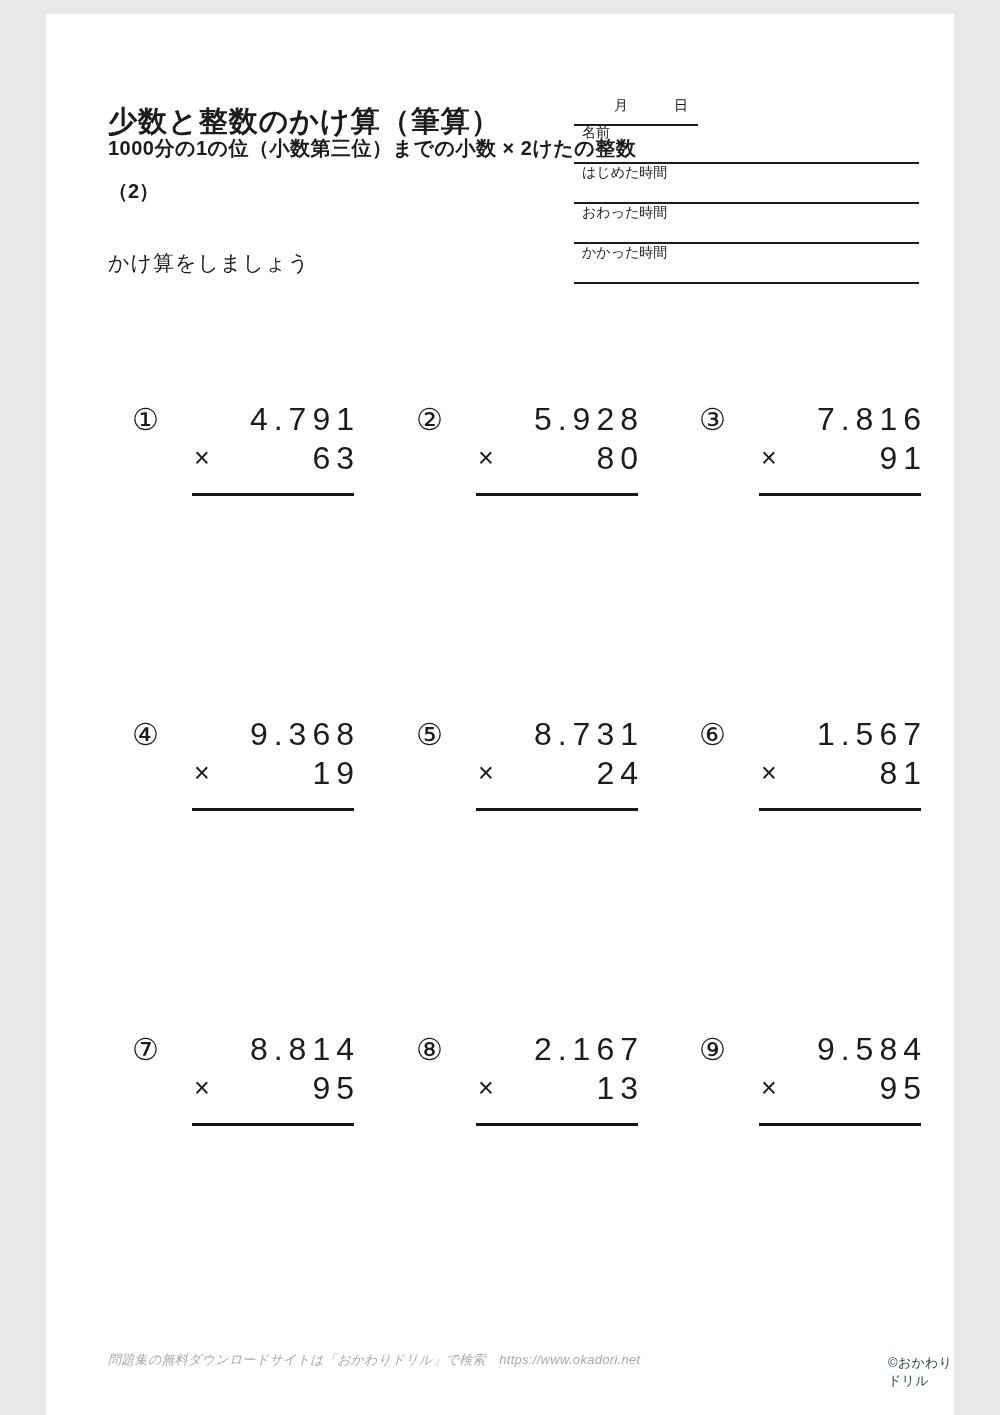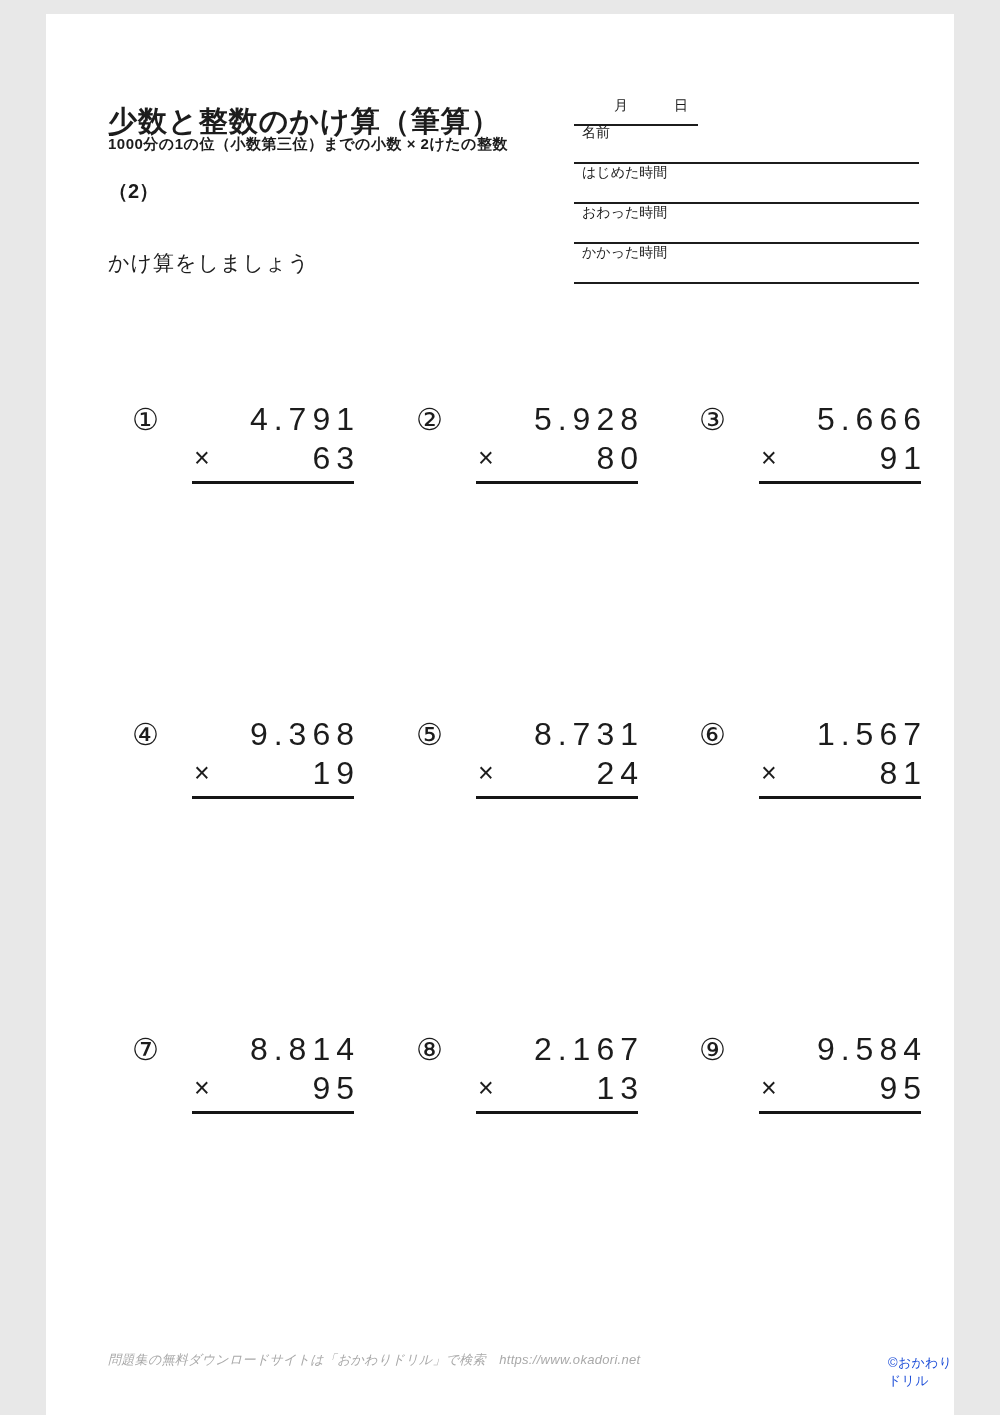--- a/index.html
+++ b/index.html
@@ -13,21 +13,21 @@
     overflow:hidden;
   }
   
   .title{
     position:absolute;left:62px;top:72px;
     font-size:29px;font-weight:bold;line-height:1.15;
     letter-spacing:1px;
   }
   .subtitle{
     position:absolute;left:62px;top:121px;
-    font-size:15px;font-weight:600;letter-spacing:0.5px;
+    font-size:20px;font-weight:600;letter-spacing:0.5px;
   }
   .sheetnum{
     position:absolute;left:62px;top:164px;
     font-size:20px;font-weight:600;
   }
   .instruction{
     position:absolute;left:62px;top:235px;
     font-size:21px;font-weight:500;letter-spacing:1px;
   }
   
@@ -59,40 +59,40 @@
   }
   .col1{left:86px}.col2{left:370px}.col3{left:653px}
   .row1{top:386px}.row2{top:701px}.row3{top:1016px}
   .pnum{
     width:34px;flex:0 0 34px;
     font-size:30px;line-height:40px;
   }
   .calc{
     flex:1;margin-left:26px;
     border-bottom:3px solid #161616;
-    padding-bottom:3px;
+    padding-bottom:15px;
   }
   .operand,.mrow{
     font-size:32px;line-height:39px;
     text-align:right;
   }
   .num{letter-spacing:6px;margin-right:-6px;white-space:nowrap;}
   .mrow{position:relative;}
   .times{
     position:absolute;left:2px;top:0;
     font-size:27px;line-height:39px;letter-spacing:0;
   }
   
   .footer-left{
     position:absolute;left:62px;top:1337px;
     font-size:13px;color:#a9a9a9;letter-spacing:0.3px;font-style:italic;
   }
   .footer-right{
     position:absolute;left:842px;top:1340px;
-    font-size:13px;color:#1d4ed8;letter-spacing:0.3px;
+    font-size:13px;color:#14532d;letter-spacing:0.3px;
   }
 </style>
 </head>
 <body>
 
 <div class="page">
 
   <h1 class="title">少数と整数のかけ算（筆算）</h1>
   <div class="subtitle">1000分の1の位（小数第三位）までの小数 × 2けたの整数</div>
   <div class="sheetnum">（2）</div>
@@ -133,21 +133,21 @@
       <div class="operand"><span class="num">5.928</span></div>
       <div class="mrow">
         <span class="times">×</span>
         <span class="num">80</span>
       </div>
     </div>
   </div>
   <div class="problem row1 col3">
     <span class="pnum">③</span>
     <div class="calc">
-      <div class="operand"><span class="num">5.666</span></div>
+      <div class="operand"><span class="num">7.816</span></div>
       <div class="mrow">
         <span class="times">×</span>
         <span class="num">91</span>
       </div>
     </div>
   </div>
 
   <div class="problem row2 col1">
     <span class="pnum">④</span>
     <div class="calc">

